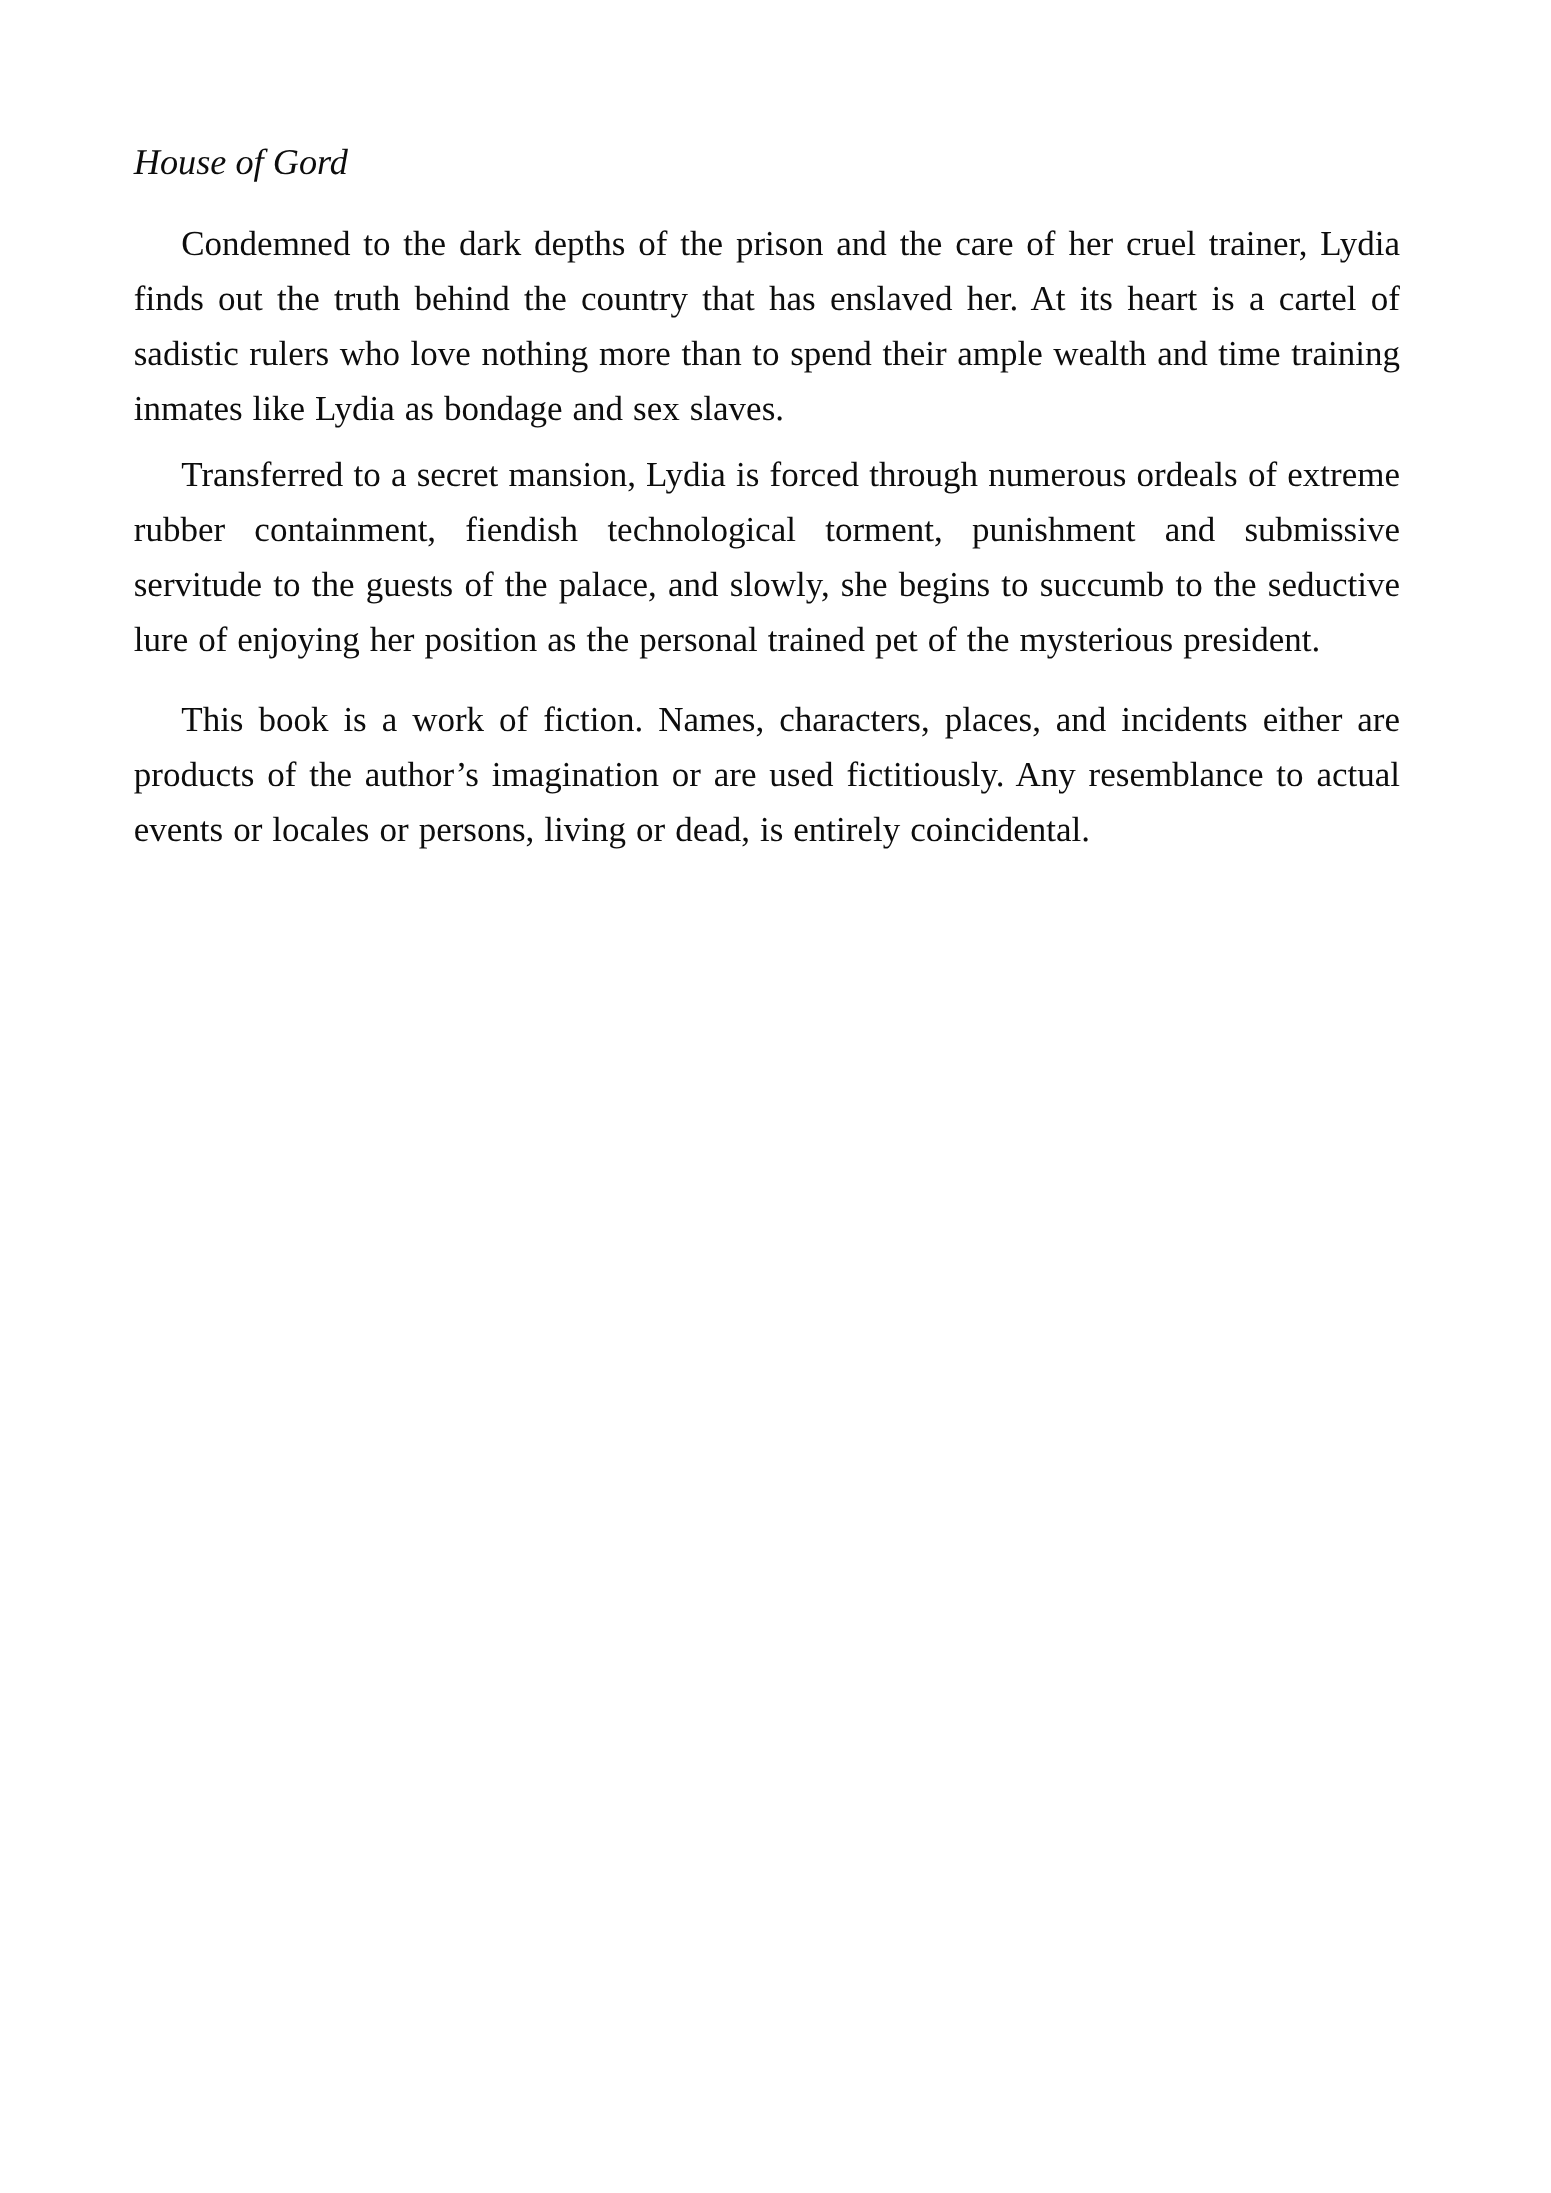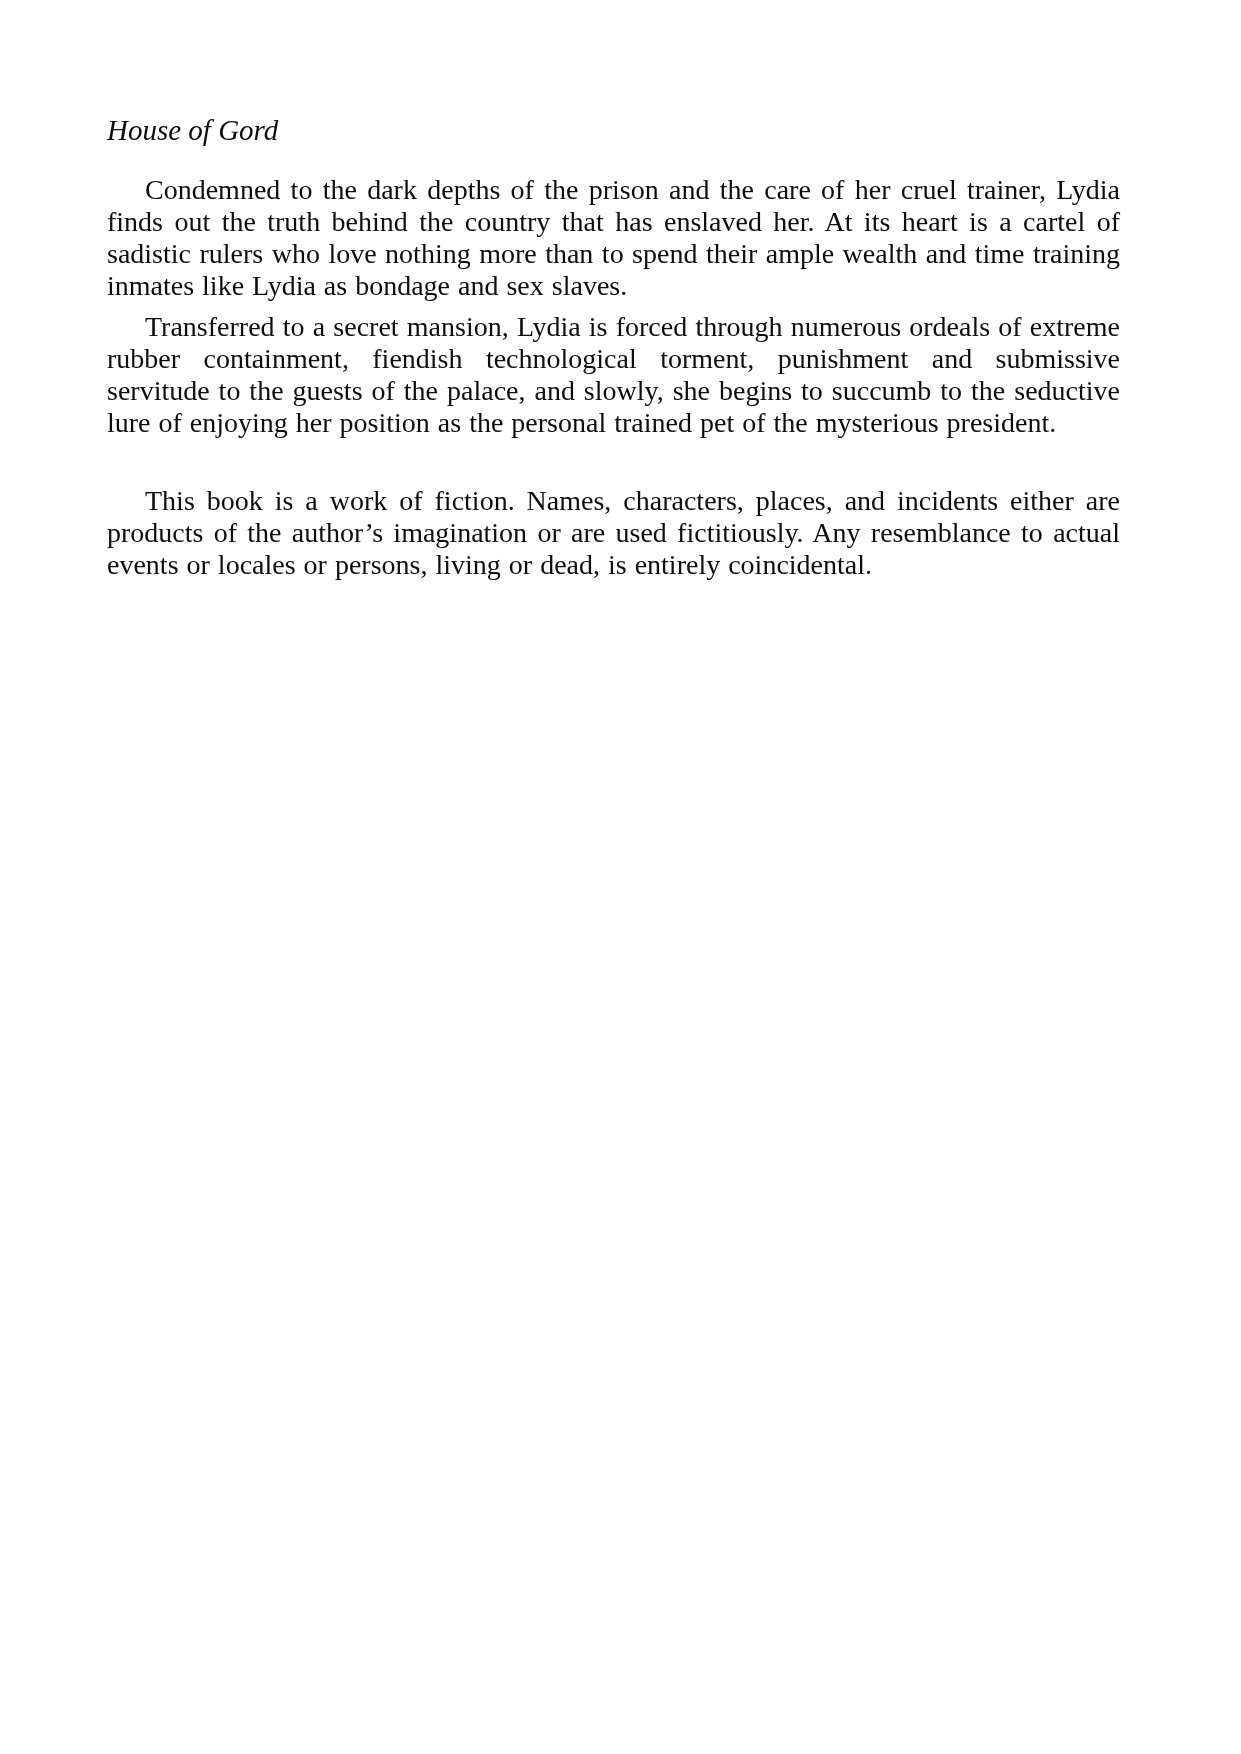--- a/index.html
+++ b/index.html
@@ -23,28 +23,28 @@
     width: 1013px;
   }
   .running-header {
     font-size: 29px;
     line-height: 32px;
     font-style: italic;
     margin: 0 0 28px 0;
   }
   p.body-paragraph {
     font-size: 28px;
-    line-height: 32px;
+    line-height: 44px;
     text-align: justify;
     text-indent: 38px;
     margin: 0 0 9px 0;
     word-spacing: 1px;
   }
   p.body-paragraph.legal {
-    margin-top: 46px;
+    margin-top: 20px;
   }
   .page-number {
     position: absolute;
     left: 113px;
     top: 1606px;
     font-size: 27px;
     line-height: 32px;
   }
 </style>
 </head>

